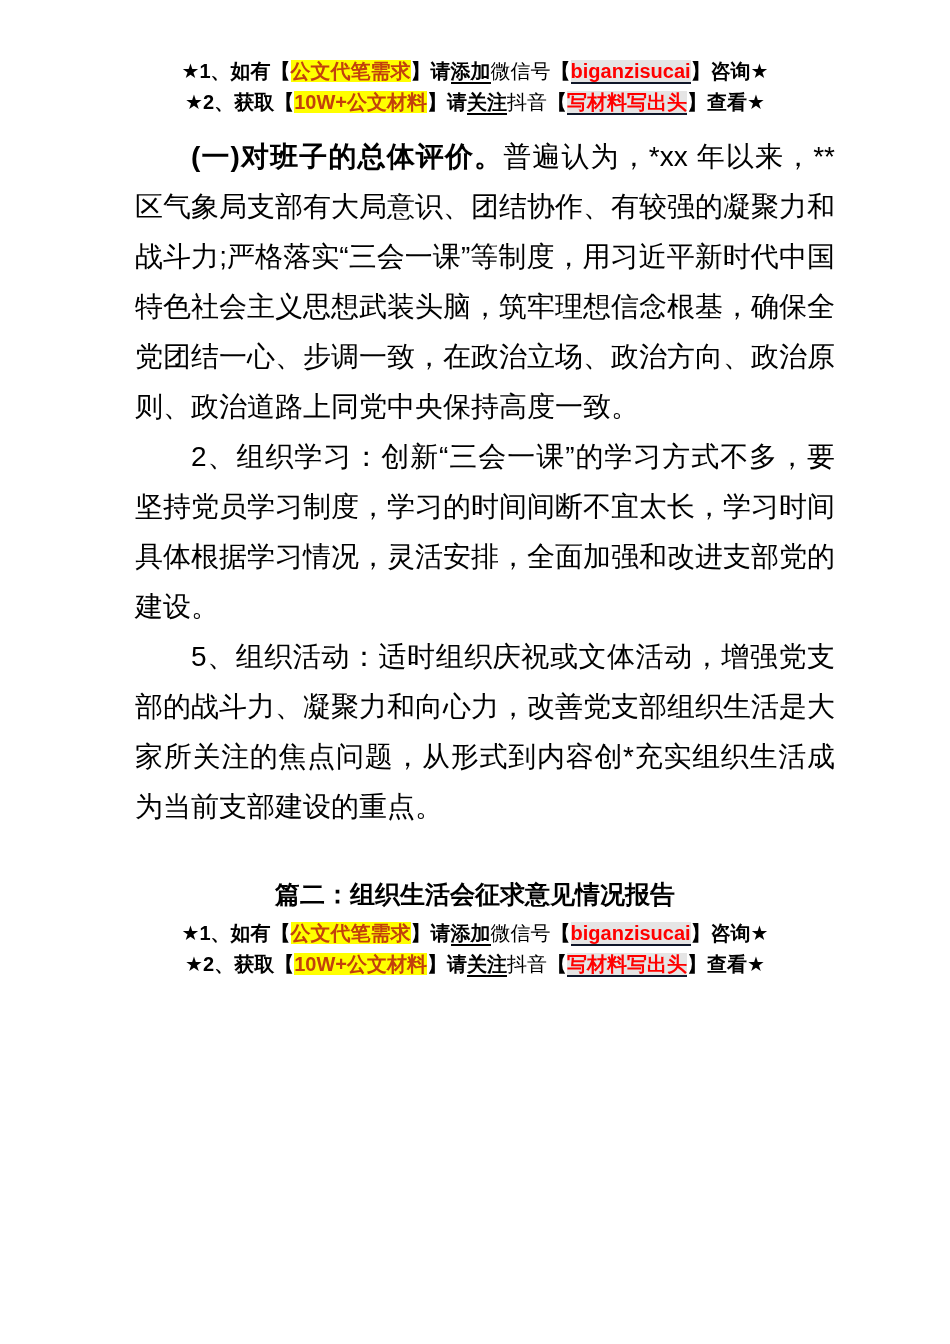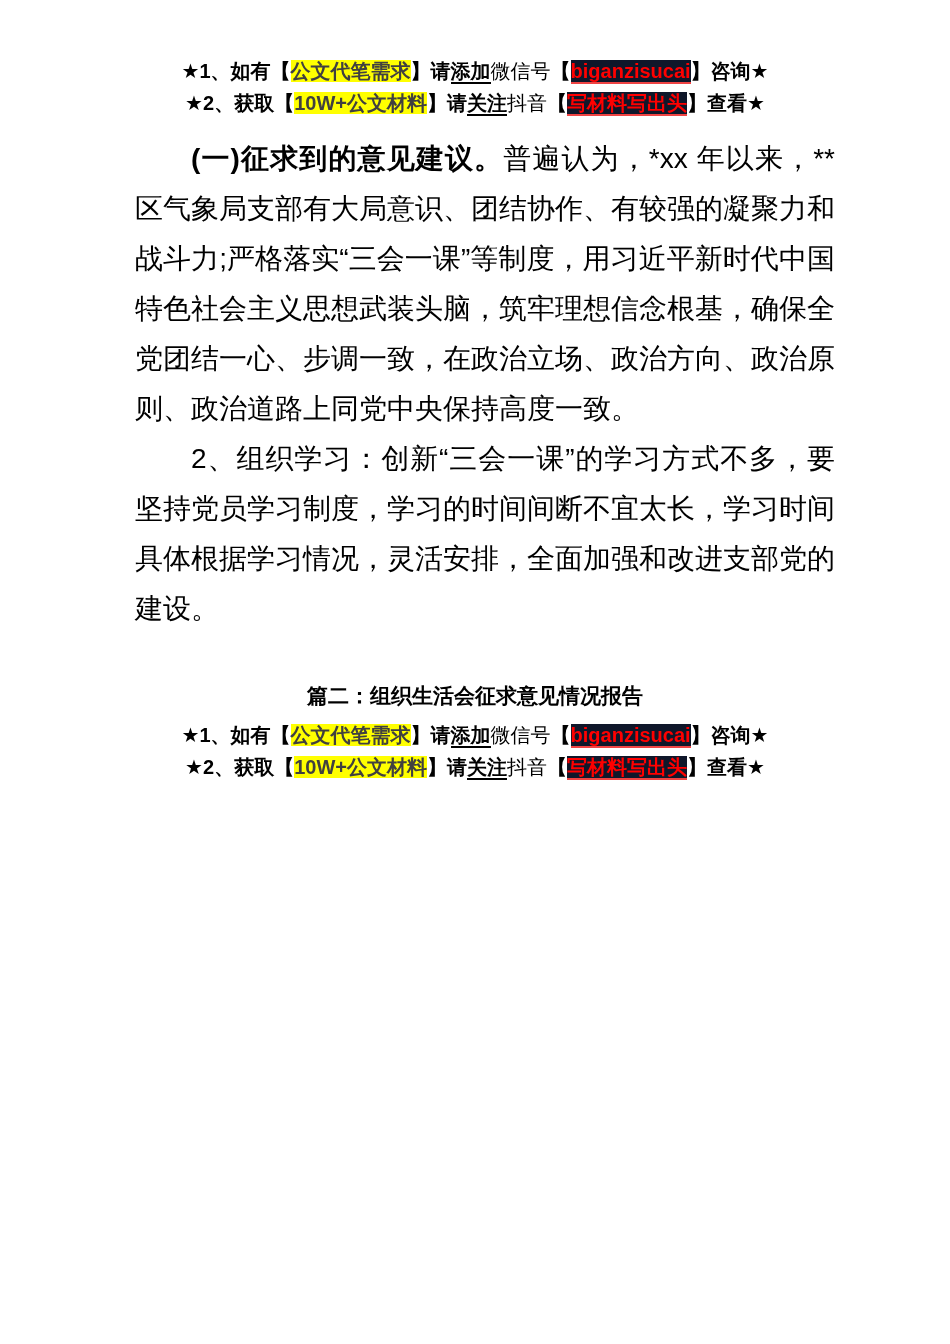--- a/index.html
+++ b/index.html
@@ -8,59 +8,60 @@
     height: 1344px;
     background: #ffffff;
     color: #000000;
     font-family: "Liberation Sans", "DejaVu Sans", sans-serif;
     overflow: hidden;
   }
   .page { padding-top: 56px; }
 
   
   .promo { text-align: center; font-weight: bold; font-size: 20px; line-height: 31px; }
-  .promo .rg  { font-weight: 400; font-family: Liberation Mono, monospace; }
+  .promo .rg  { font-weight: 400; }
   .promo .u   { border-bottom: 2px solid #000; }
-  .promo .hl  { background: #FFFF00; color: #404040; }
-  .promo .hlu { background: #0f172a; color: #FF0000; border-bottom: 2px solid #ef4444; }
+  .promo .hl  { background: #FFFF00; color: #c2410c; }
+  .promo .hlu { background: #e5e5e5; color: #FF0000; border-bottom: 2px solid #0f172a; }
 
   
   .content {
     margin: 14px 115px 0 135px;
     font-size: 28px;
     line-height: 50px;
     text-align: justify;
   }
   .content p { margin: 0; text-indent: 2em; }
   .content .lead { font-weight: bold; }
 
   
   .sec-title {
     margin-top: 44px;
     margin-bottom: 6px;
     text-align: center;
     font-weight: bold;
-    font-size: 21px;
+    font-size: 25px;
     line-height: 36px;
   }
   .promo-footer { margin-top: 4px; }
 </style>
 </head>
 <body>
 
 <div class="page">
 
   <div class="promo">
     <div><span>★1、如有【</span><span class="hl">公文代笔需求</span><span>】请</span><span class="u">添加</span><span class="rg">微信号</span><span>【</span><span class="hlu">biganzisucai</span><span>】咨询★</span></div>
     <div><span>★2、获取【</span><span class="hl">10W+公文材料</span><span>】请</span><span class="u">关注</span><span class="rg">抖音</span><span>【</span><span class="hlu">写材料写出头</span><span>】查看★</span></div>
   </div>
 
   <div class="content">
-    <p><b class="lead">(一)征求到的意见建议。</b><span>普遍认为，*xx 年以来，**区气象局支部有大局意识、团结协作、有较强的凝聚力和战斗力;严格落实“三会一课”等制度，用习近平新时代中国特色社会主义思想武装头脑，筑牢理想信念根基，确保全党团结一心、步调一致，在政治立场、政治方向、政治原则、政治道路上同党中央保持高度一致。</span></p>
+    <p><b class="lead">(一)对班子的总体评价。</b><span>普遍认为，*xx 年以来，**区气象局支部有大局意识、团结协作、有较强的凝聚力和战斗力;严格落实“三会一课”等制度，用习近平新时代中国特色社会主义思想武装头脑，筑牢理想信念根基，确保全党团结一心、步调一致，在政治立场、政治方向、政治原则、政治道路上同党中央保持高度一致。</span></p>
     <p><b class="lead"></b><span>2、组织学习：创新“三会一课”的学习方式不多，要坚持党员学习制度，学习的时间间断不宜太长，学习时间具体根据学习情况，灵活安排，全面加强和改进支部党的建设。</span></p>
+    <p><b class="lead"></b><span>5、组织活动：适时组织庆祝或文体活动，增强党支部的战斗力、凝聚力和向心力，改善党支部组织生活是大家所关注的焦点问题，从形式到内容创*充实组织生活成为当前支部建设的重点。</span></p>
   </div>
 
   <div class="sec-title">篇二：组织生活会征求意见情况报告</div>
 
   <div class="promo promo-footer">
     <div><span>★1、如有【</span><span class="hl">公文代笔需求</span><span>】请</span><span class="u">添加</span><span class="rg">微信号</span><span>【</span><span class="hlu">biganzisucai</span><span>】咨询★</span></div>
     <div><span>★2、获取【</span><span class="hl">10W+公文材料</span><span>】请</span><span class="u">关注</span><span class="rg">抖音</span><span>【</span><span class="hlu">写材料写出头</span><span>】查看★</span></div>
   </div>
 
 </div>

